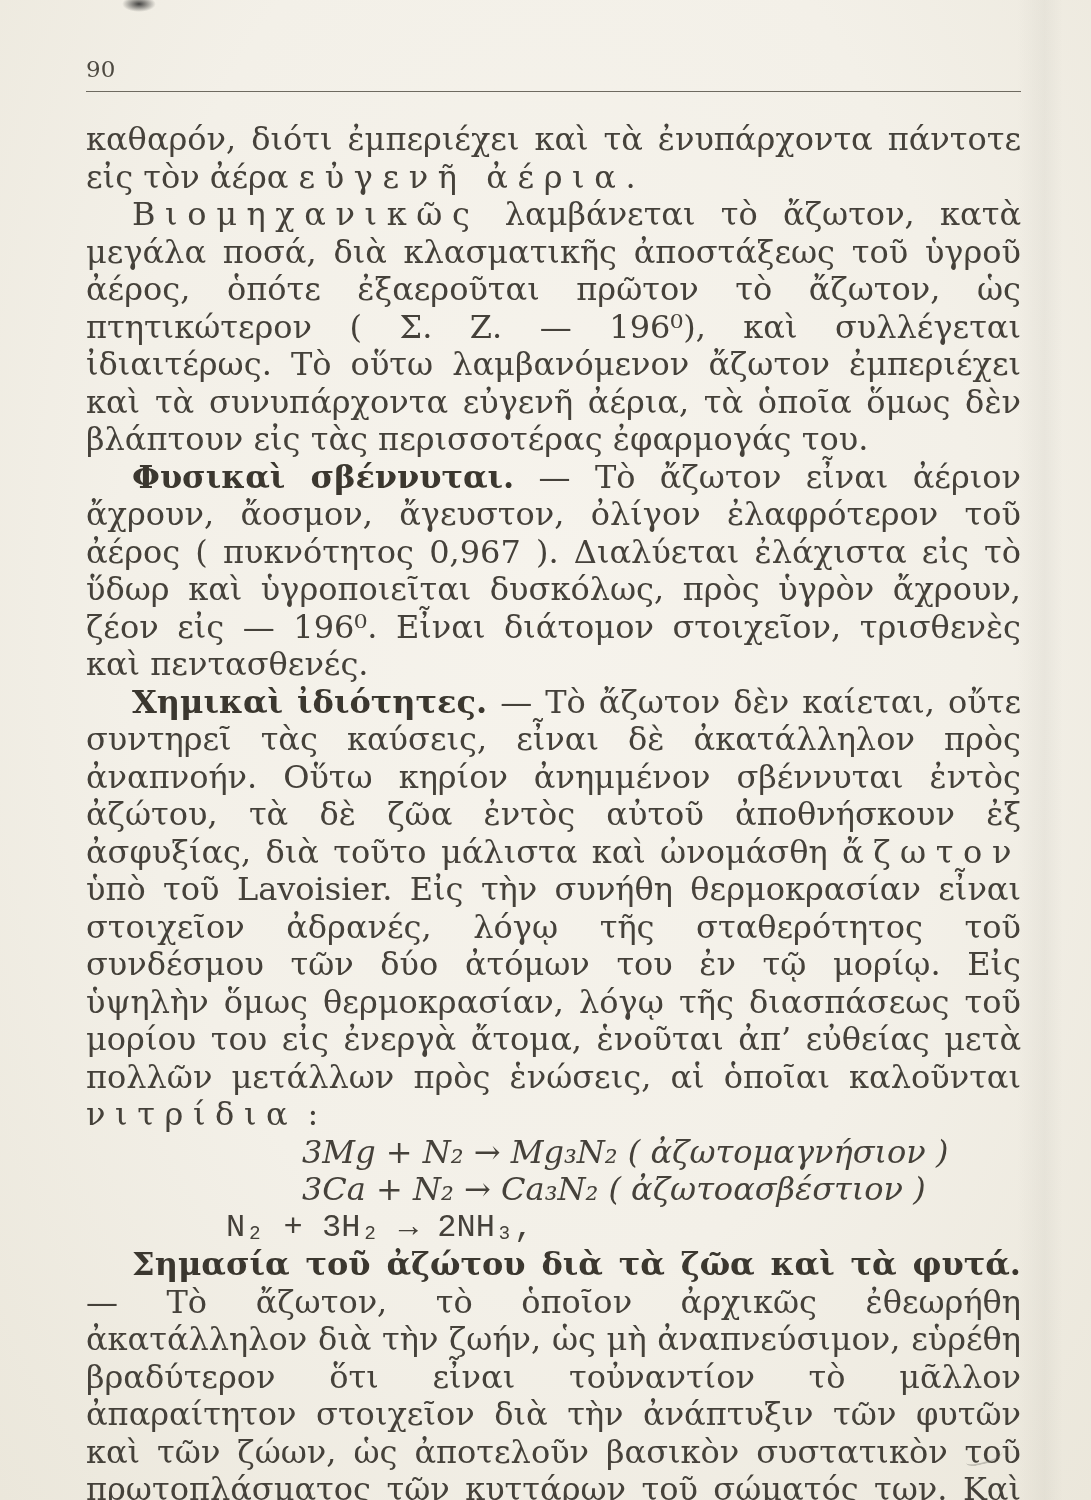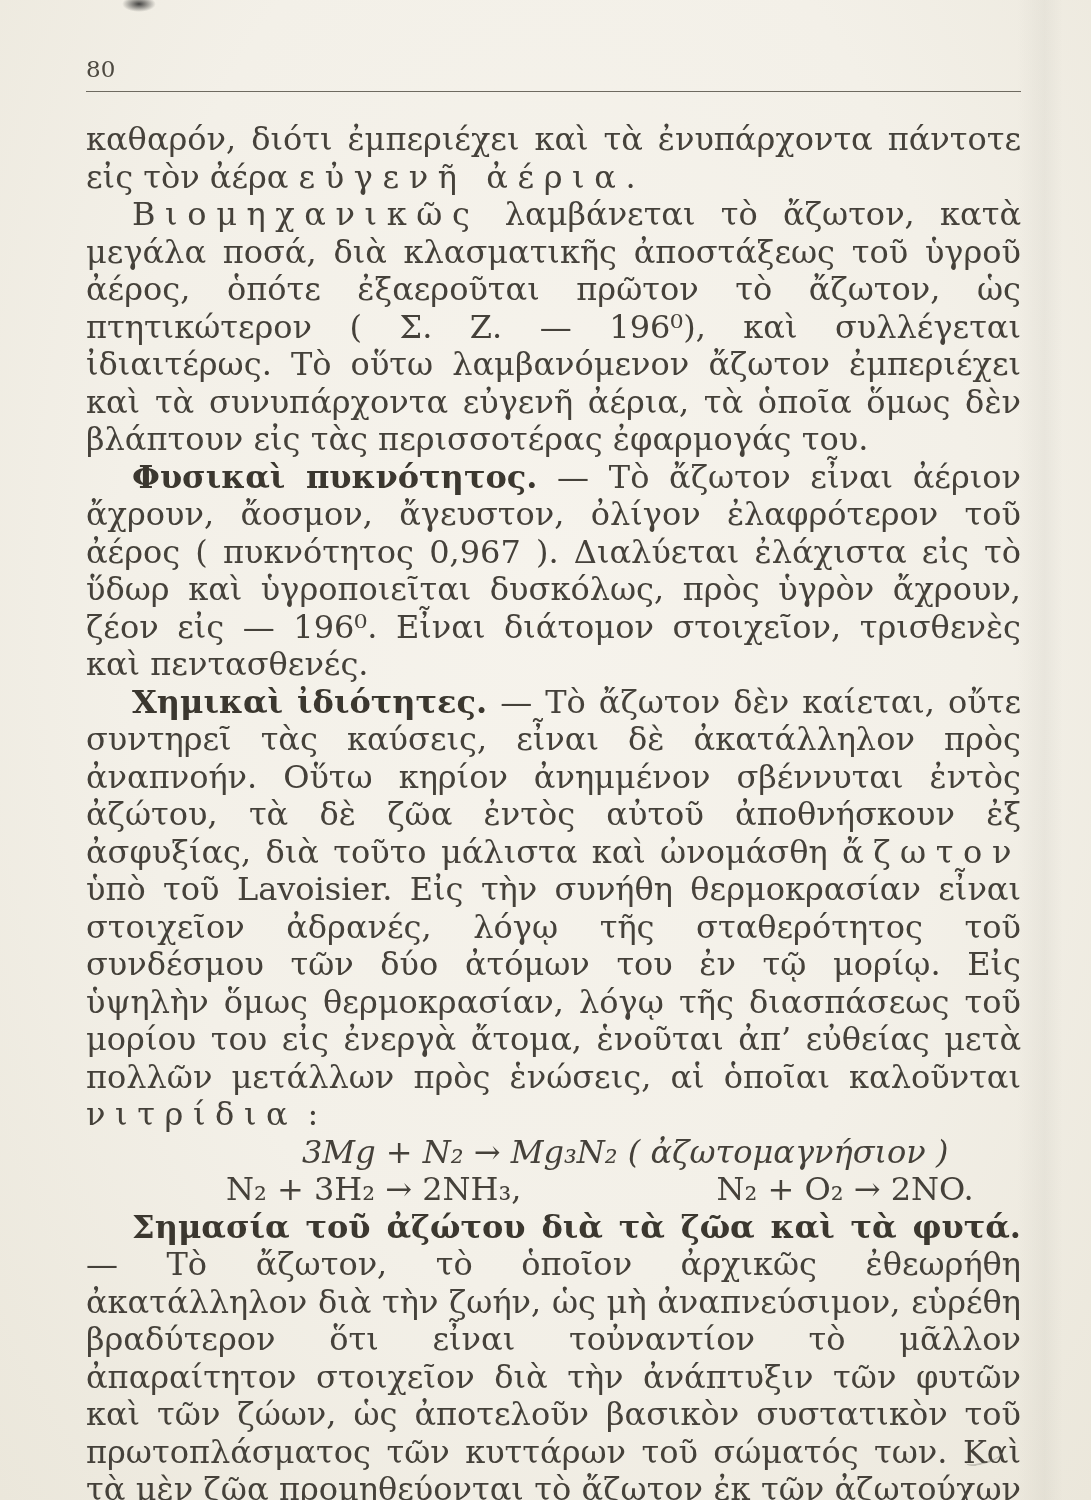--- a/index.html
+++ b/index.html
@@ -53,52 +53,52 @@
     font-size: 32px;
     line-height: 37.5px;
     text-align: justify;
     color: #45413a;
   }
   .text-block p { margin: 0; text-indent: 46px; }
   .text-block p.noindent { text-indent: 0; }
   .lead { font-weight: bold; color: #3b372f; }
   .spaced { letter-spacing: 0.3em; }
   .equations { padding-left: 216px; font-style: italic; }
-  .eq-row { display: flex; padding-left: 140px; gap: 195px; white-space: nowrap; }
+  .eq-row { display: flex; padding-left: 140px; gap: 195px; white-space: nowrap; font-family: Liberation Mono, monospace; }
 </style>
 </head>
 <body>
 
 <div class="page">
 
   <div class="artifact speck-top"></div>
   <div class="artifact streak-right"></div>
   <div class="artifact mark-bottom"></div>
 
   <header class="page-header">
-    <span class="page-num">80</span>
+    <span class="page-num">90</span>
   </header>
   <hr class="header-rule">
 
   <main class="text-block">
 
     <p class="noindent"><span>καθαρόν, διότι ἐμπεριέχει καὶ τὰ ἐνυπάρχοντα πάντοτε εἰς τὸν ἀέρα </span><span class="spaced">εὐγενῆ ἀέρια.</span></p>
 
     <p><span class="spaced">Βιομηχανικῶς</span><span> λαμβάνεται τὸ ἄζωτον, κατὰ μεγάλα ποσά, διὰ κλασματικῆς ἀποστάξεως τοῦ ὑγροῦ ἀέρος, ὁπότε ἐξαεροῦται πρῶτον τὸ ἄζωτον, ὡς πτητικώτερον ( Σ. Ζ. — 196⁰), καὶ συλλέγεται ἰδιαιτέρως. Τὸ οὕτω λαμβανόμενον ἄζωτον ἐμπεριέχει καὶ τὰ συνυπάρχοντα εὐγενῆ ἀέρια, τὰ ὁποῖα ὅμως δὲν βλάπτουν εἰς τὰς περισσοτέρας ἐφαρμογάς του.</span></p>
 
-    <p><span class="lead">Φυσικαὶ πυκνότητος.</span><span> — Τὸ ἄζωτον εἶναι ἀέριον ἄχρουν, ἄοσμον, ἄγευστον, ὀλίγον ἐλαφρότερον τοῦ ἀέρος ( πυκνότητος 0,967 ). Διαλύεται ἐλάχιστα εἰς τὸ ὕδωρ καὶ ὑγροποιεῖται δυσκόλως, πρὸς ὑγρὸν ἄχρουν, ζέον εἰς — 196⁰. Εἶναι διάτομον στοιχεῖον, τρισθενὲς καὶ πεντασθενές.</span></p>
+    <p><span class="lead">Φυσικαὶ σβέννυται.</span><span> — Τὸ ἄζωτον εἶναι ἀέριον ἄχρουν, ἄοσμον, ἄγευστον, ὀλίγον ἐλαφρότερον τοῦ ἀέρος ( πυκνότητος 0,967 ). Διαλύεται ἐλάχιστα εἰς τὸ ὕδωρ καὶ ὑγροποιεῖται δυσκόλως, πρὸς ὑγρὸν ἄχρουν, ζέον εἰς — 196⁰. Εἶναι διάτομον στοιχεῖον, τρισθενὲς καὶ πεντασθενές.</span></p>
 
     <p><span class="lead">Χημικαὶ ἰδιότητες.</span><span> — Τὸ ἄζωτον δὲν καίεται, οὔτε συντηρεῖ τὰς καύσεις, εἶναι δὲ ἀκατάλληλον πρὸς ἀναπνοήν. Οὕτω κηρίον ἀνημμένον σβέννυται ἐντὸς ἀζώτου, τὰ δὲ ζῶα ἐντὸς αὐτοῦ ἀποθνήσκουν ἐξ ἀσφυξίας, διὰ τοῦτο μάλιστα καὶ ὠνομάσθη </span><span class="spaced">ἄζωτον</span><span> ὑπὸ τοῦ Lavoisier. Εἰς τὴν συνήθη θερμοκρασίαν εἶναι στοιχεῖον ἀδρανές, λόγῳ τῆς σταθερότητος τοῦ συνδέσμου τῶν δύο ἀτόμων του ἐν τῷ μορίῳ. Εἰς ὑψηλὴν ὅμως θερμοκρασίαν, λόγῳ τῆς διασπάσεως τοῦ μορίου του εἰς ἐνεργὰ ἄτομα, ἑνοῦται ἀπ’ εὐθείας μετὰ πολλῶν μετάλλων πρὸς ἑνώσεις, αἱ ὁποῖαι καλοῦνται </span><span class="spaced">νιτρίδια</span><span> :</span></p>
 
     <div class="equations">
       <div class="equation">3Mg + N₂ → Mg₃N₂  ( ἀζωτομαγνήσιον )</div>
+      <div class="equation">3Ca + N₂ → Ca₃N₂  ( ἀζωτοασβέστιον )</div>
     </div>
 
 
     <div class="eq-row">
       <span class="equation">N₂ + 3H₂ → 2NH₃,</span>
-      <span class="equation">N₂ + O₂ → 2NO.</span>
     </div>
 
     <p><span class="lead">Σημασία τοῦ ἀζώτου διὰ τὰ ζῶα καὶ τὰ φυτά.</span><span> — Τὸ ἄζωτον, τὸ ὁποῖον ἀρχικῶς ἐθεωρήθη ἀκατάλληλον διὰ τὴν ζωήν, ὡς μὴ ἀναπνεύσιμον, εὑρέθη βραδύτερον ὅτι εἶναι τοὐναντίον τὸ μᾶλλον ἀπαραίτητον στοιχεῖον διὰ τὴν ἀνάπτυξιν τῶν φυτῶν καὶ τῶν ζώων, ὡς ἀποτελοῦν βασικὸν συστατικὸν τοῦ πρωτοπλάσματος τῶν κυττάρων τοῦ σώματός των. Καὶ τὰ μὲν ζῶα προμηθεύονται τὸ ἄζωτον ἐκ τῶν ἀζωτούχων ζωϊκῶν ἢ φυτικῶν τροφῶν των, τὰ δὲ φυτὰ τὸ λαμβάνουν διὰ τῶν ριζῶν των, ἐκ τῶν ἀζωτούχων οὐσιῶν τοῦ ἐδάφους ( νιτρικῶν ἀλάτων κ.λ.π. ). Τὸ ἄζωτον τῆς ἀτμοσφαίρας δὲν δύναται γενικῶς νὰ τὸ χρη-</span></p>
 
   </main>
 </div>
 
 </body></html>

